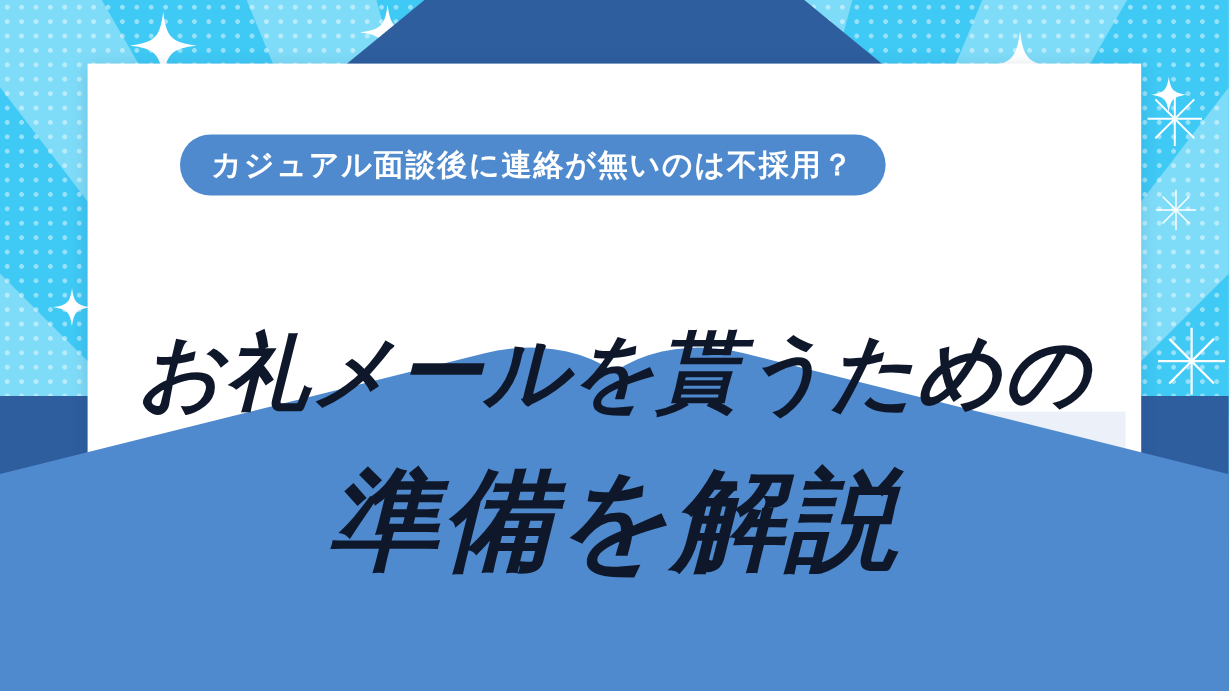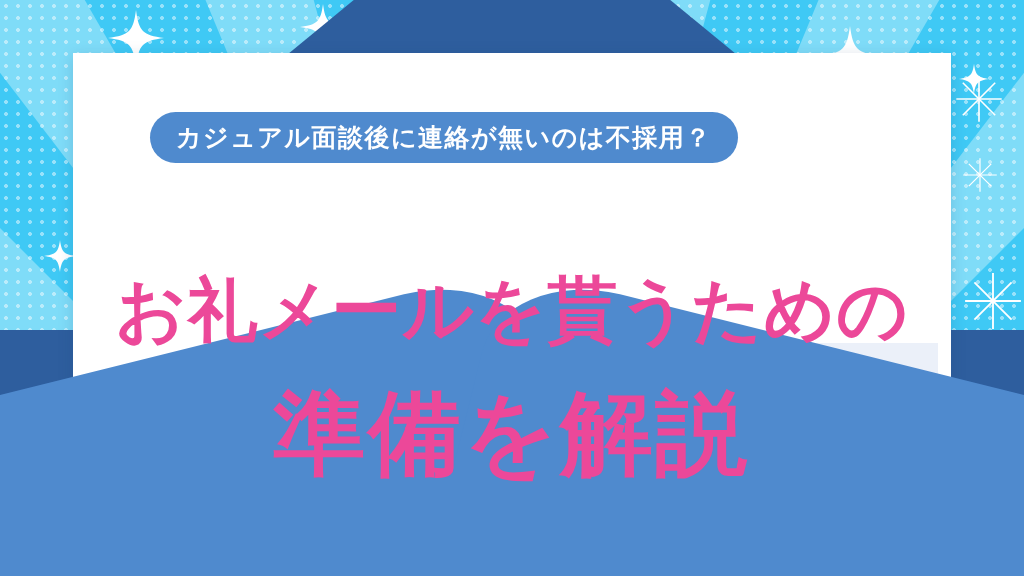--- a/index.html
+++ b/index.html
@@ -116,24 +116,25 @@
   .hl-bar {
     position:absolute;
     background:#EBF0F9;
     z-index:0;
   }
   .hl-bar-1 { left:155px; width:710px; height:46px; top:110px; }
   .hl-bar-2 { left:255px; width:555px; height:58px; top:250px; }
 
   .hl-text {
     position:relative; z-index:1;
-    color:#ec4899;
+    color:#0f172a;
     font-weight:bold;
     line-height:1;
     white-space:nowrap;
+    font-style:italic;
   }
   .hl-1 {
     position:absolute; left:0; right:0; top:42px;
     font-size:70px;
     letter-spacing:1px;
   }
   .hl-2 {
     position:absolute; left:0; right:0; top:155px;
     font-size:92px;
     letter-spacing:3px;

